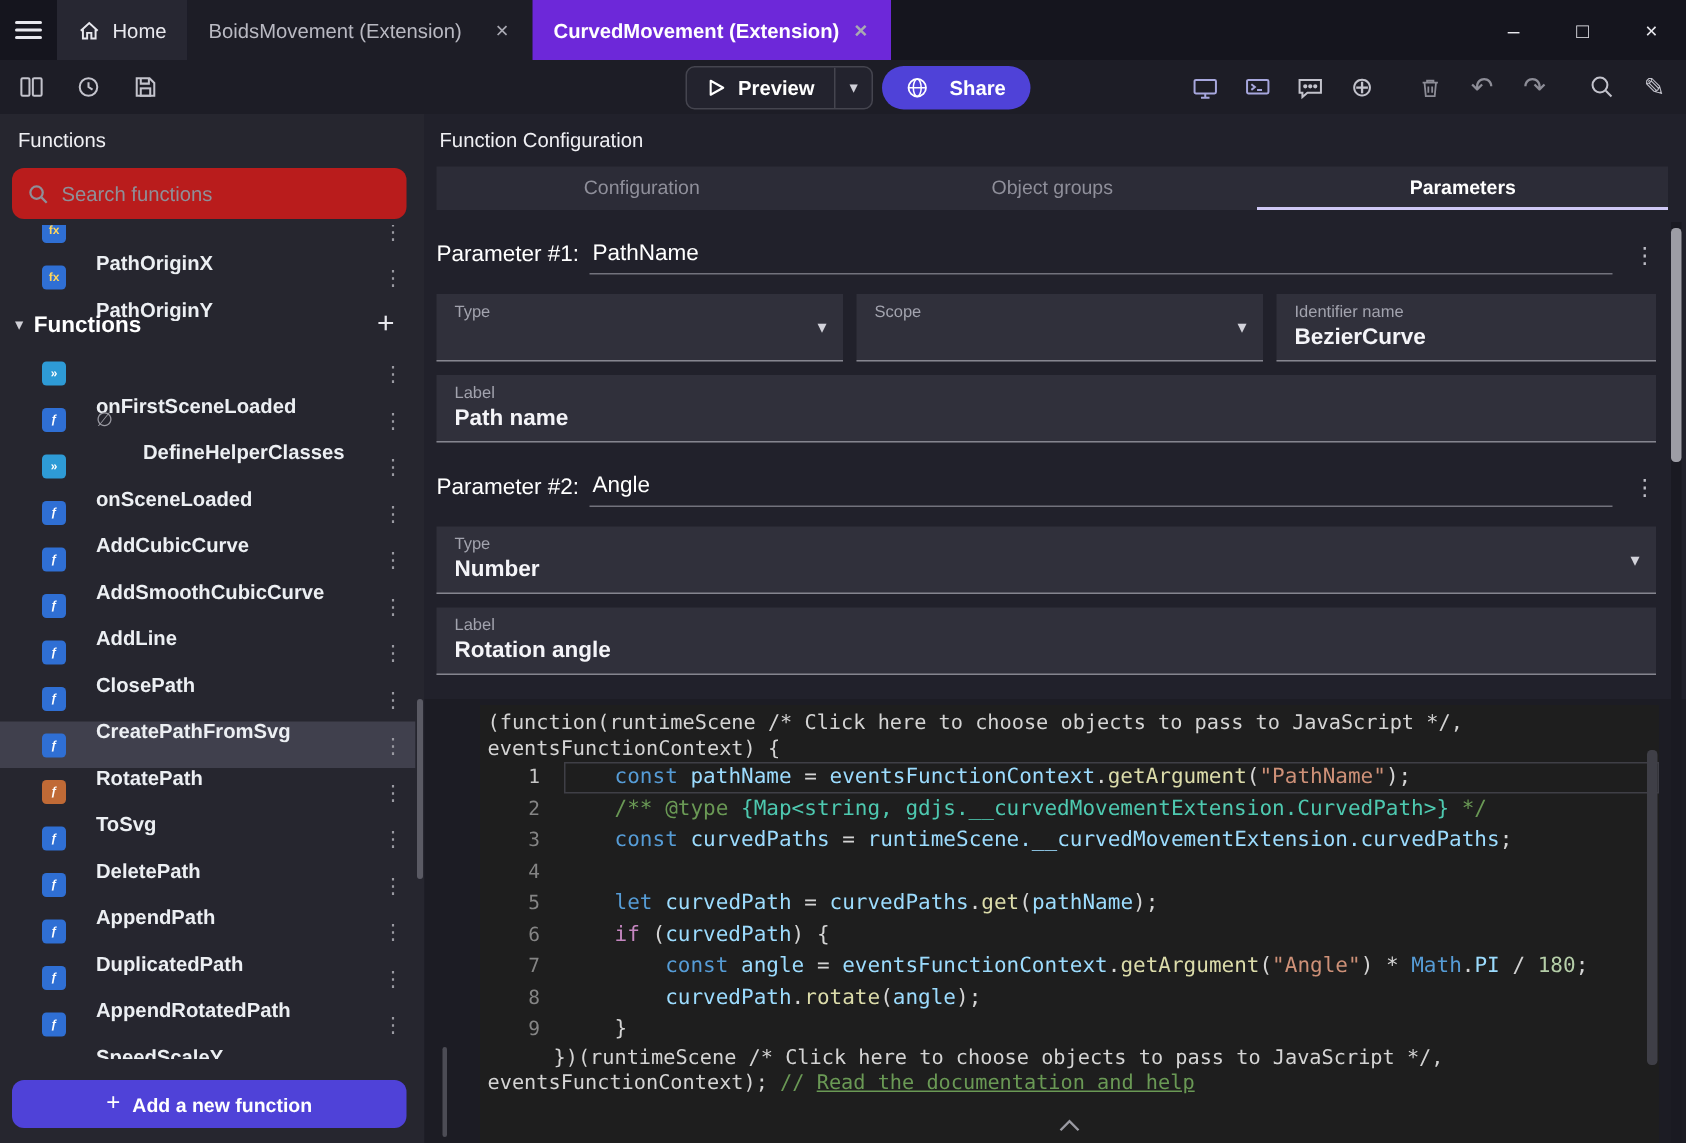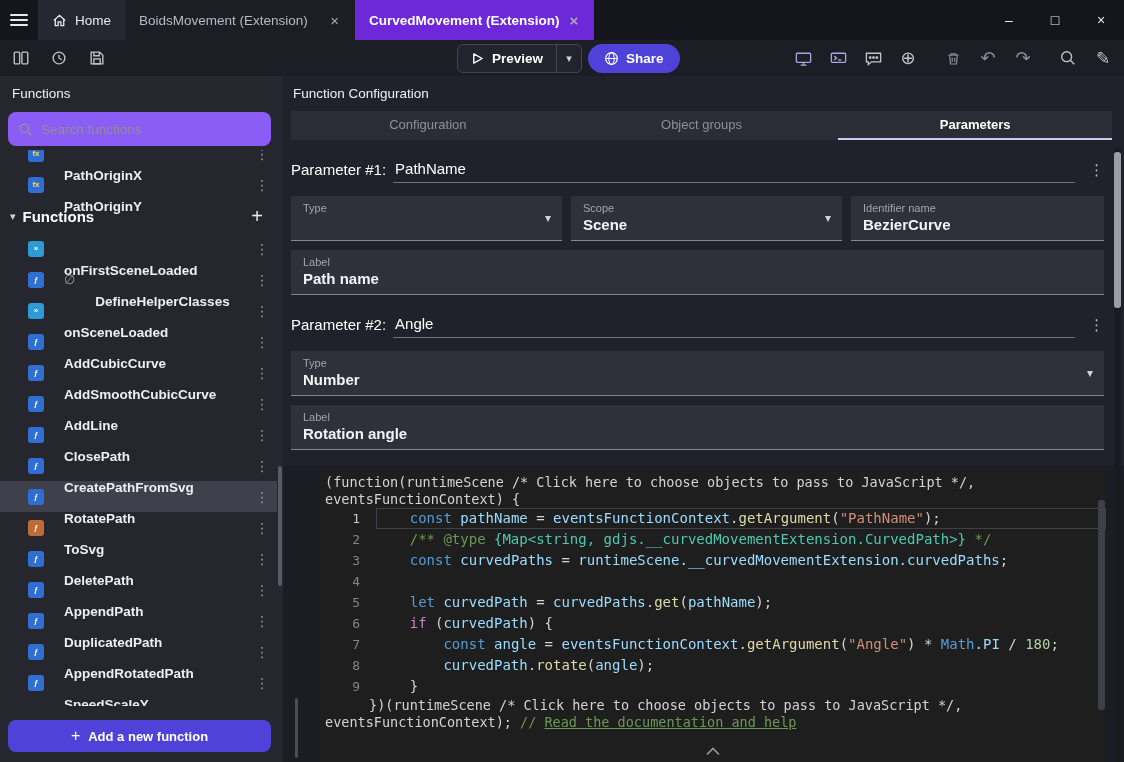--- a/index.html
+++ b/index.html
@@ -28,31 +28,31 @@
   .tb-left { position:absolute; left:10px; top:0; height:36px; display:flex; align-items:center; gap:16px; }
   .tb-icon { width:22px; height:22px; display:flex; align-items:center; justify-content:center;
     color:#c3c3cc; cursor:pointer; font-size:16px; }
   .tb-icon svg { display:block; }
   .preview-btn { position:absolute; left:457px; top:4px; height:29px; display:flex; align-items:center;
     background:#23232e; border:1px solid #45454f; border-radius:6px; overflow:hidden; cursor:pointer; }
   .preview-main { display:flex; align-items:center; gap:8px; padding:0 13px; font-size:13.5px; font-weight:700; color:#fff; }
   .preview-sep { width:1px; height:100%; background:#45454f; }
   .preview-dd { width:24px; text-align:center; color:#cfcfd8; font-size:11px; cursor:pointer; }
   .share-btn { position:absolute; left:588px; top:4px; height:29px; border-radius:15px;
-    display:flex; align-items:center; gap:7px; padding:0 16px; font-size:13.5px; font-weight:700;
+    display:flex; align-items:center; gap:14px; padding:0 16px; font-size:13.5px; font-weight:700;
     color:#fff; cursor:pointer; }
   .tb-right { position:absolute; right:10px; top:0; height:36px; display:flex; align-items:center; gap:13px; }
   .tb-right .tb-icon.tint { color:#a7a7dd; }
   .tb-right .tb-icon.dim { color:#8d8d97; }
   .gap-l { margin-left:10px; }
 
   
   .sidebar { position:absolute; left:0; top:76px; width:283px; bottom:0; background:#26262f; }
   .sb-title { padding:10px 12px 0 12px; font-size:13.5px; color:#f0f0f4; }
-  .search { position:absolute; left:8px; top:36px; width:263px; height:34px; background:#8b5cf6;
+  .search { position:absolute; left:8px; top:36px; width:263px; height:34px; background:#b91c1c;
     border-radius:8px; display:flex; align-items:center; padding:0 10px; gap:8px; }
   .search svg { flex:0 0 auto; }
   .search input { background:transparent; border:none; outline:none; color:#e8e8ee;
     font-size:13.5px; width:100%; font-family:"Liberation Sans", sans-serif; }
   .search input::placeholder { color:#8f8f98; }
   .fn-list { position:absolute; left:0; top:74px; right:6px; bottom:56px; overflow:hidden; }
   .fn-list > :first-child { margin-top:-12px; }
   .sb-item { height:31px; display:flex; align-items:center; gap:20px; padding:0 10px 0 28px; cursor:pointer; }
   .sb-item.selected { background:#40404d; }
   .sb-item .lab { font-size:13.5px; font-weight:600; color:#eceff3; flex:1; white-space:nowrap; overflow:hidden;margin-top:44px; }
@@ -359,21 +359,20 @@
       <span class="param-name">PathName</span>
       <span class="dots">⋮</span>
     </div>
     <div class="field-row">
       <div class="field">
         <div class="flabel">Type</div>
         <span class="chev">▾</span>
       </div>
       <div class="field">
         <div class="flabel">Scope</div>
-        <div class="fvalue">Scene</div>
         <span class="chev">▾</span>
       </div>
       <div class="field no-dd">
         <div class="flabel">Identifier name</div>
         <div class="fvalue">BezierCurve</div>
       </div>
     </div>
     <div class="field no-dd full">
       <div class="flabel">Label</div>
       <div class="fvalue">Path name</div>

